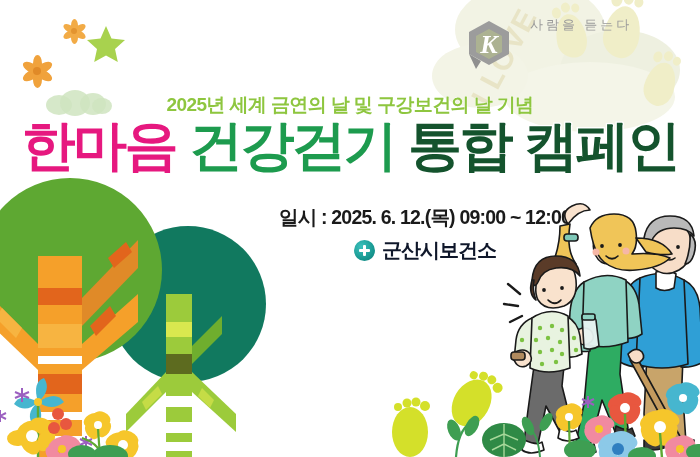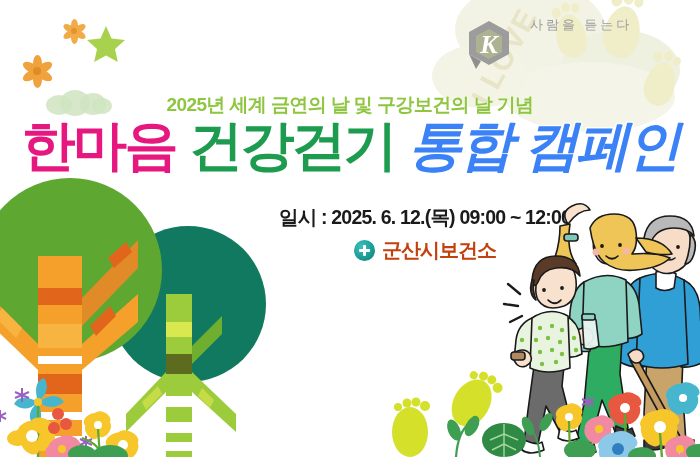--- a/index.html
+++ b/index.html
@@ -121,21 +121,21 @@
     line-height: 1;
   }
   .title-row .w {
     display: inline-block;
     -webkit-text-stroke: 2.6px #ffffff;
     paint-order: stroke fill;
   }
   .title-row .w + .w { margin-left: 13px; }
   .t-pink  { color: #e6187f; }
   .t-green { color: #1d9b4e; }
-  .t-blue  { color: #3b82f6; font-style: italic; }
+  .t-blue  { color: #14532d; }
 
   
   .info {
     position: absolute;
     left: 250px;
     top: 203px;
     width: 350px;
     text-align: center;
     color: #1a1a1a;
   }
@@ -165,21 +165,21 @@
     position: absolute;
     background: #ffffff;
     border-radius: 1px;
   }
   .org-mark::before { width: 11px; height: 3.4px; left: 5px; top: 8.8px; }
   .org-mark::after  { width: 3.4px; height: 11px; left: 8.8px; top: 5px; }
   .org-name {
     font-size: 20px;
     font-weight: 900;
     letter-spacing: -1px;
-    color: #c2410c;
+    color: #0f172a;
   }
 
   
   .kt-logo { position: absolute; left: 456px; top: 14px; width: 240px; height: 62px; }
   .kt-hex {
     position: absolute;
     left: 8px; top: 6px;
     width: 50px; height: 50px;
   }
   .kt-k {

